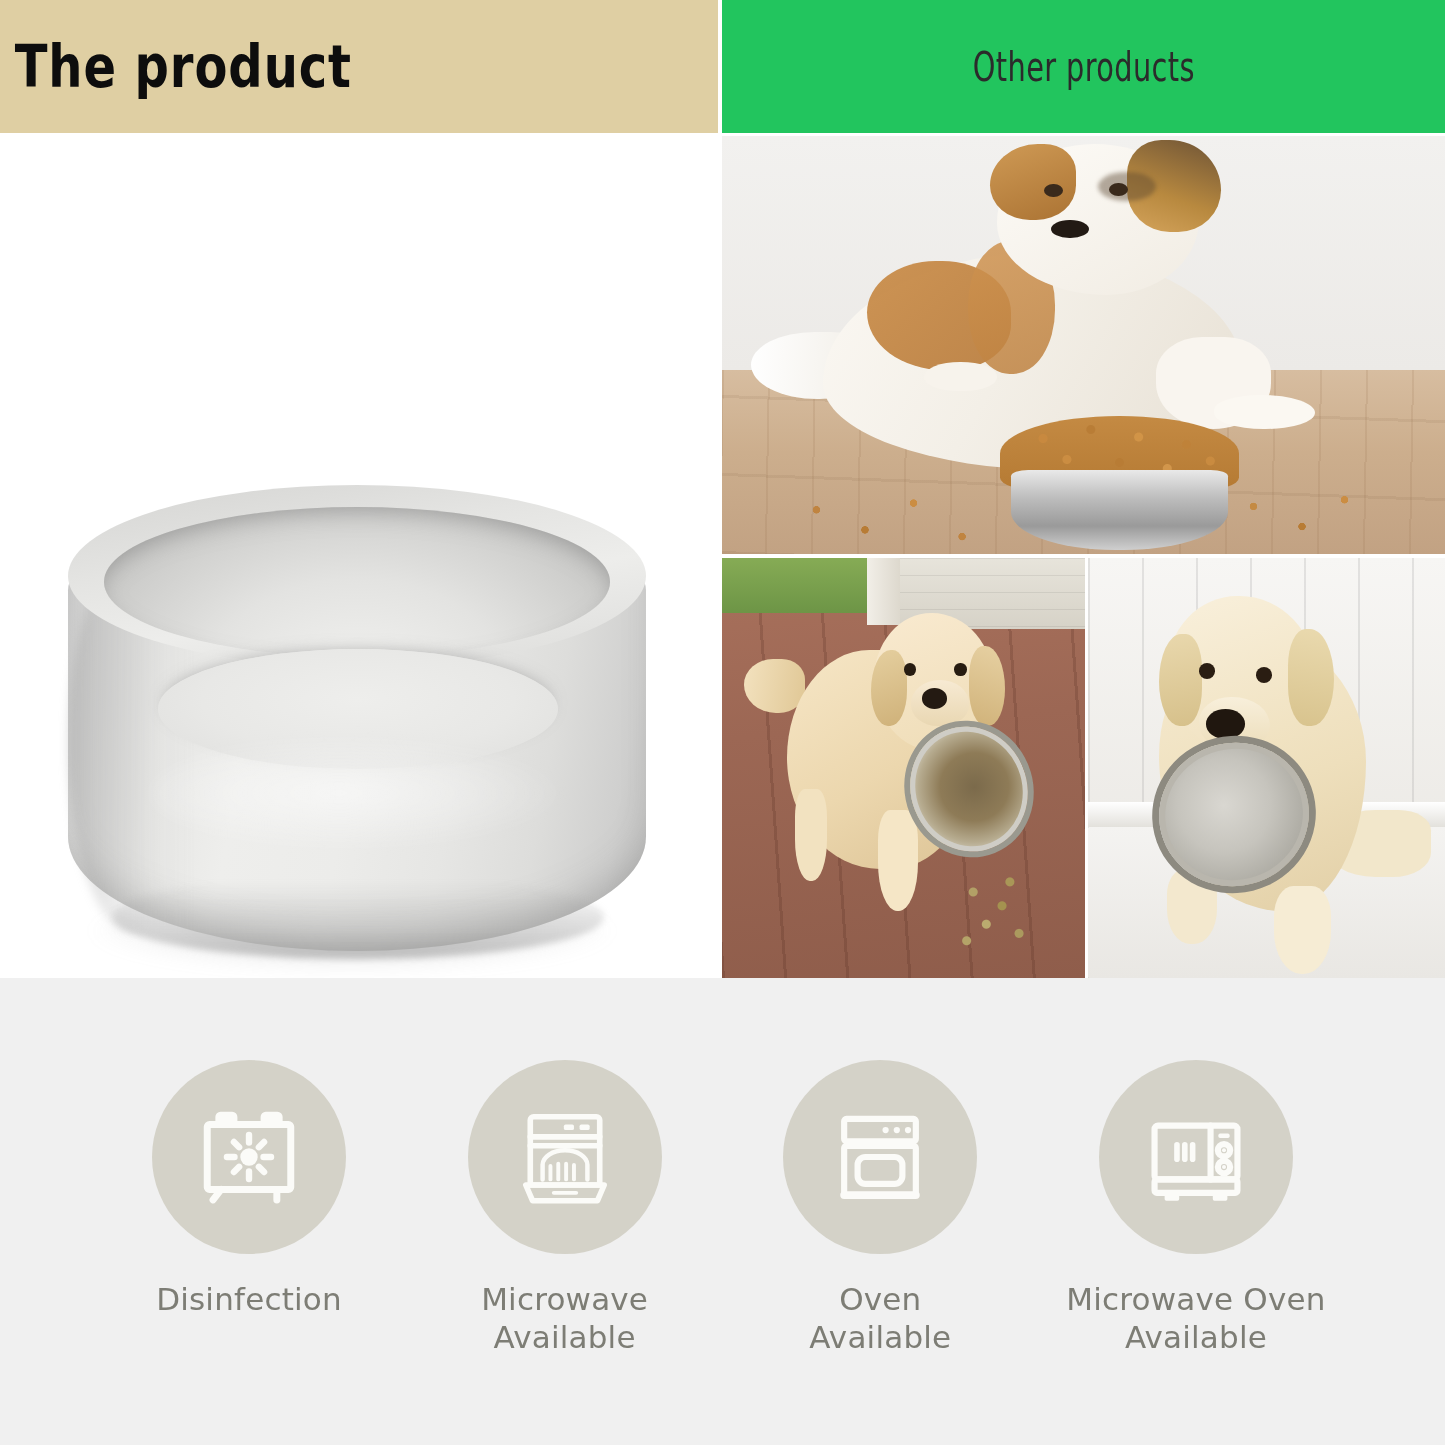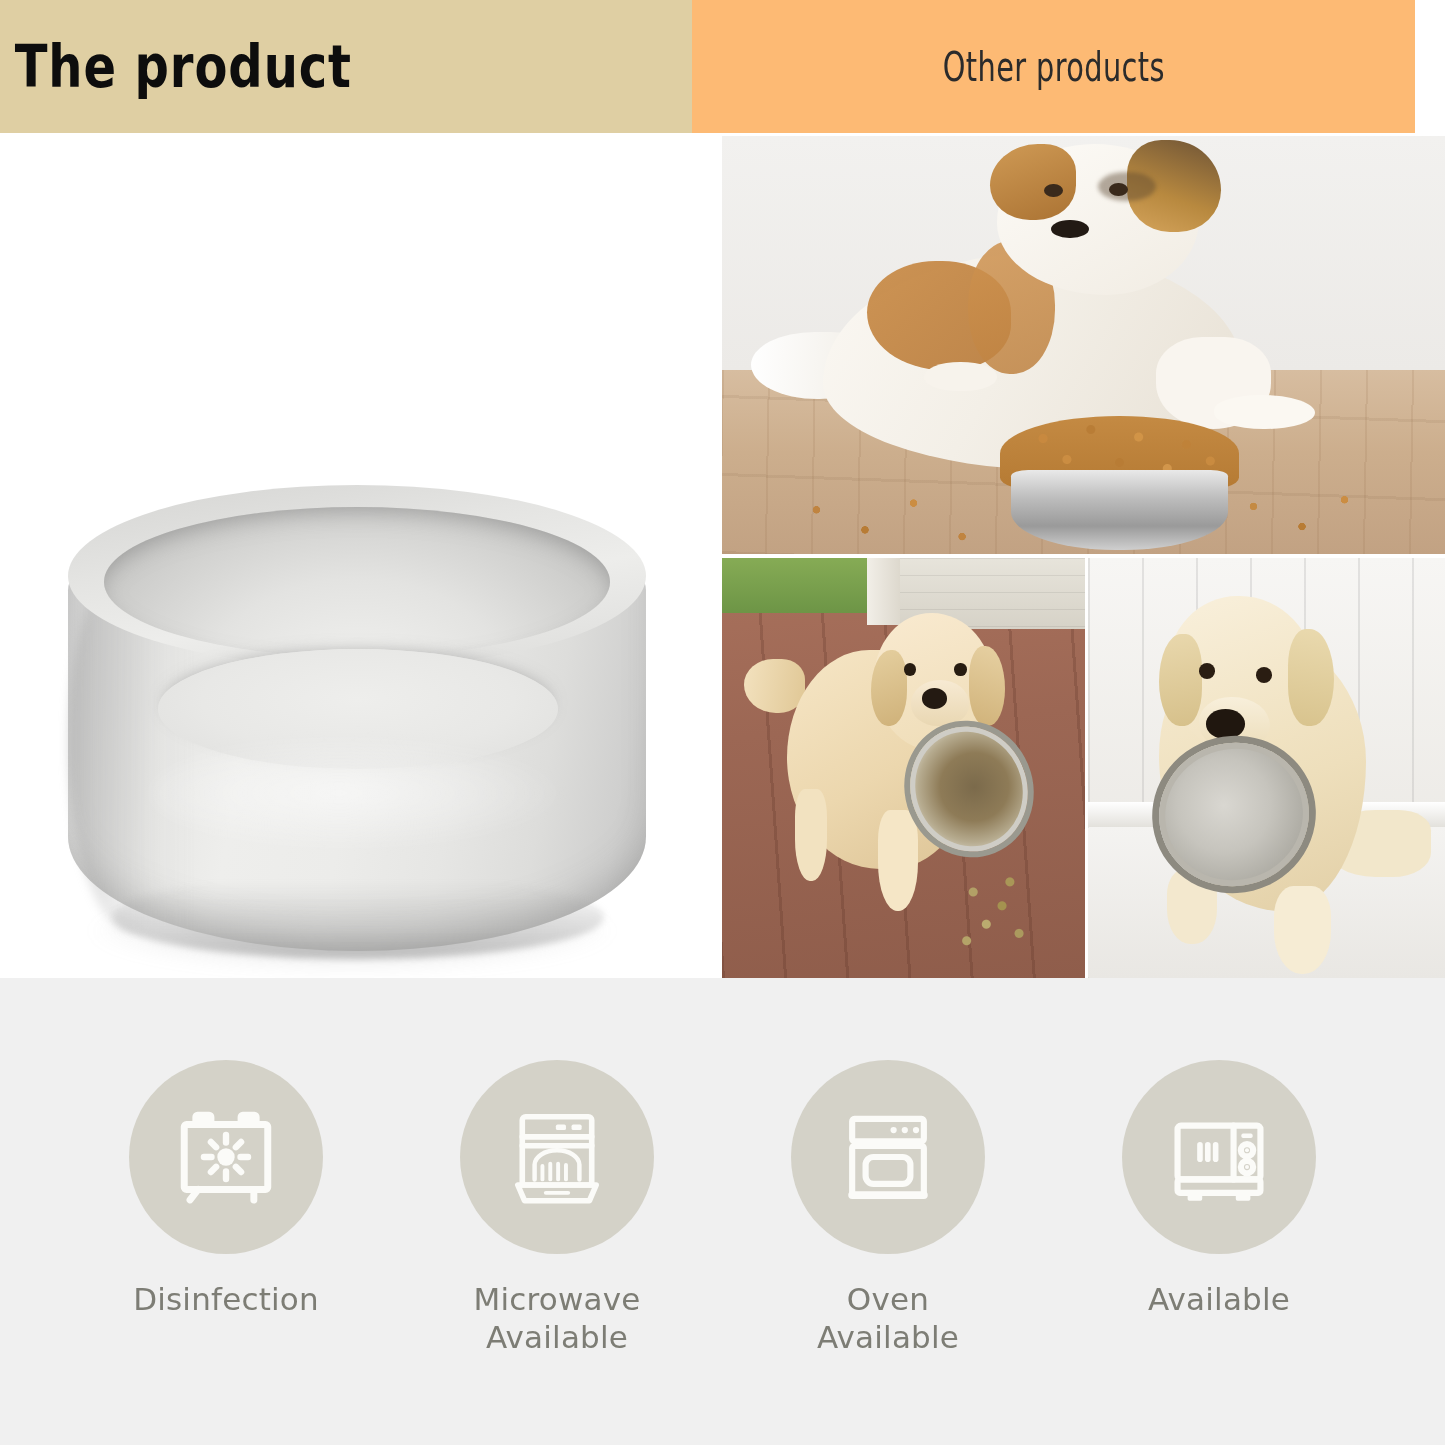--- a/index.html
+++ b/index.html
@@ -16,22 +16,22 @@
     position:absolute;left:0;top:0;width:718px;height:133px;
     background:#dfcfa3;
     display:flex;align-items:center;justify-content:flex-start;
   }
   .hdr-left-text{
     font-family:"Liberation Sans Narrow","DejaVu Sans Condensed","Liberation Sans",sans-serif;
     font-weight:bold;font-size:58px;color:#0d0d0d;
     letter-spacing:1px;transform:scaleX(0.92);white-space:nowrap;
   }
   .hdr-right{
-    position:absolute;left:692px;top:0;width:723px;height:133px;
-    background:#fdba74;
+    position:absolute;left:722px;top:0;width:723px;height:133px;
+    background:#22c55e;
     display:flex;align-items:center;justify-content:center;
   }
   .hdr-right-text{
     font-family:"Liberation Sans Narrow","DejaVu Sans Condensed","Liberation Sans",sans-serif;
     font-weight:300;font-size:40px;color:#2b2b2b;
     letter-spacing:0.5px;transform:scaleX(0.80);white-space:nowrap;
   }
 
   
   .product-panel{
@@ -282,21 +282,21 @@
   .p3-legB{position:absolute;left:52%;top:78%;width:16%;height:21%;
     border-radius:34% 34% 48% 48%;background:#f6ecd4;}
   .p3-legC{position:absolute;left:66%;top:60%;width:30%;height:16%;
     border-radius:48% 30% 36% 48%;background:#f2e7cb;}
 
   
   .features{
     position:absolute;left:0;top:978px;width:1445px;height:467px;
     background:#f0f0f0;
     display:flex;align-items:flex-start;justify-content:space-between;
-    padding:0 71px;box-sizing:border-box;
+    padding:0 94px;box-sizing:border-box;
   }
   .feature{
     width:310px;display:flex;flex-direction:column;align-items:center;
     padding-top:82px;
   }
   .feature-circle{
     width:194px;height:194px;border-radius:50%;
     background:#d4d2c8;
     display:flex;align-items:center;justify-content:center;
     flex:none;
@@ -486,18 +486,19 @@
             <line x1="47" y1="39" x2="47" y2="52" stroke-width="5"></line>
             <rect x="70" y="29" width="10" height="4" rx="1.5" fill="#fbfbf8" stroke="none"></rect>
             <circle cx="75" cy="44" r="5.5"></circle>
             <circle cx="75" cy="44" r="1.8" fill="#fbfbf8" stroke="none"></circle>
             <circle cx="75" cy="59" r="5.5"></circle>
             <circle cx="75" cy="59" r="1.8" fill="#fbfbf8" stroke="none"></circle>
           </g>
         </svg>
       </div>
       <div class="feature-label">
+        <div>Microwave Oven</div>
         <div>Available</div>
       </div>
     </div>
 
   </div>
 </div>
 
 </body></html>

